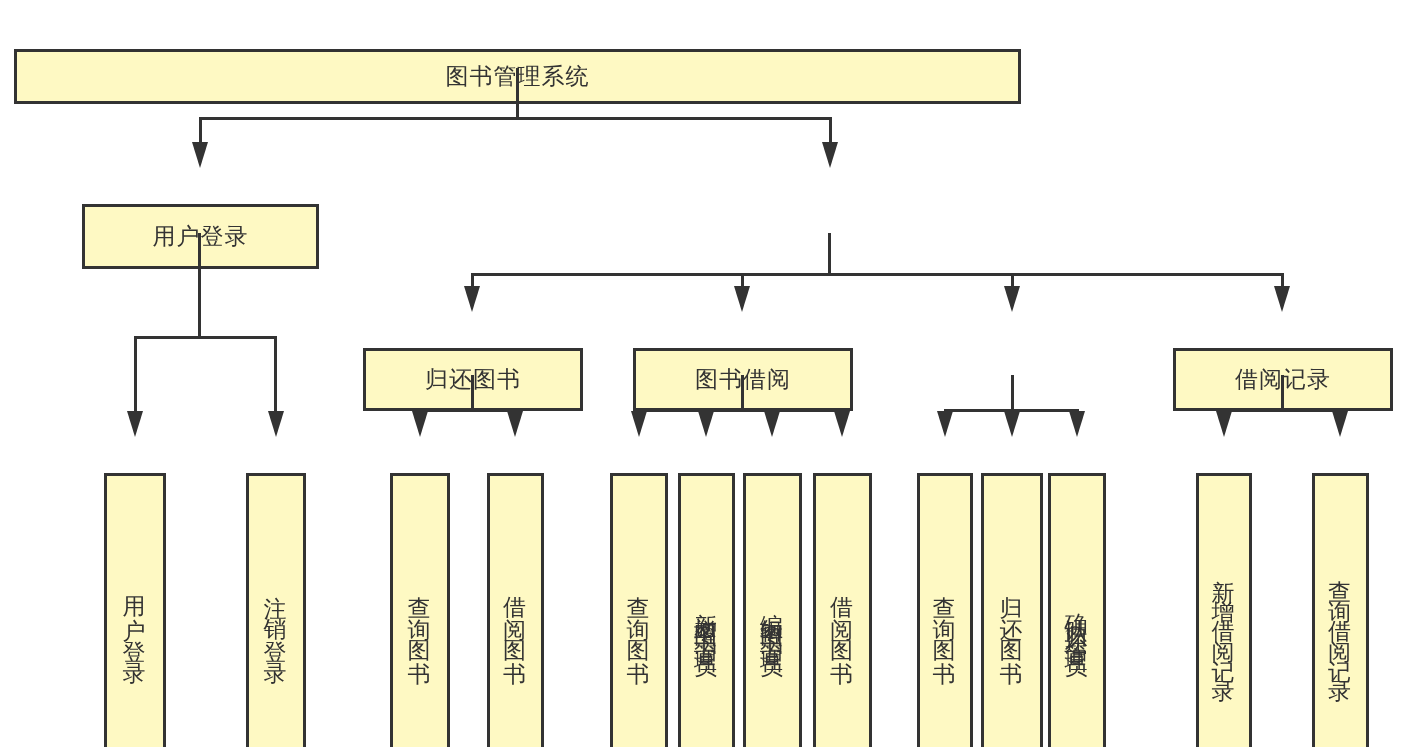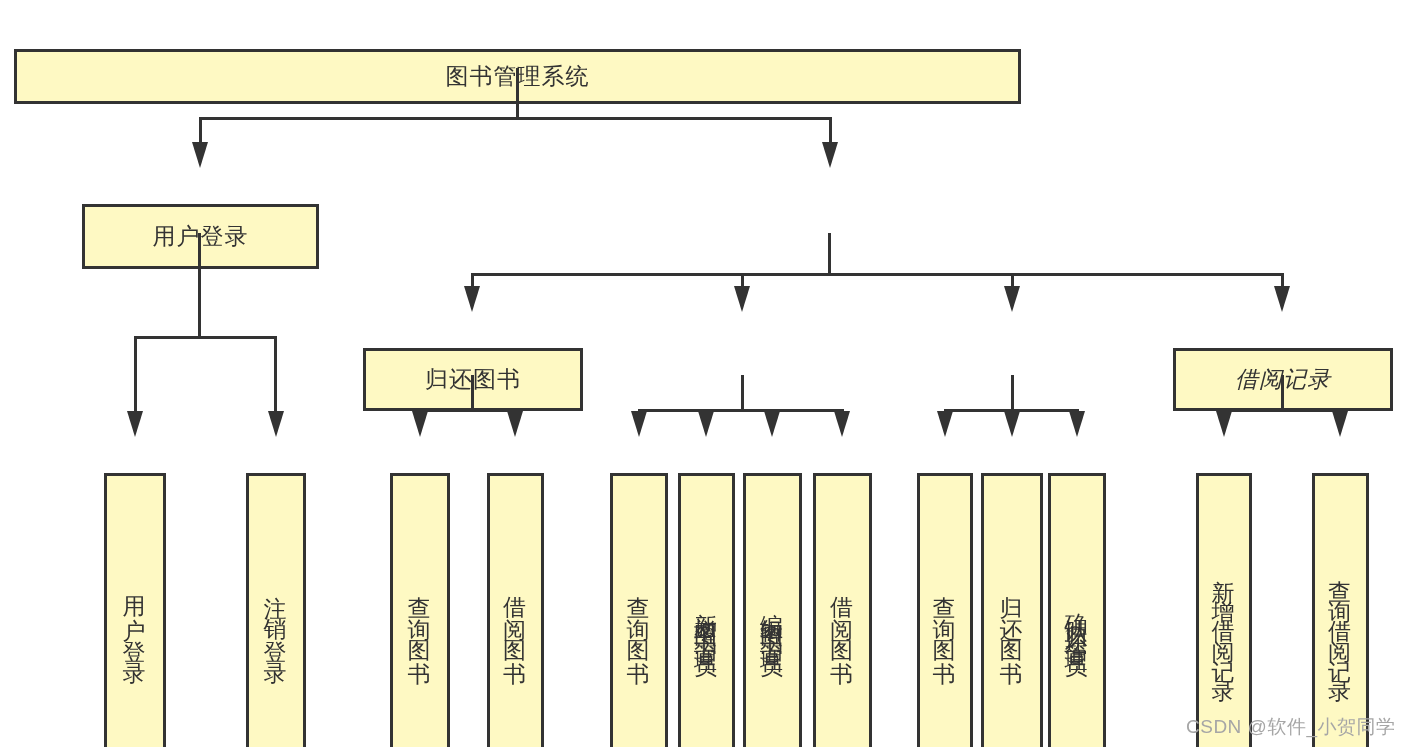--- a/index.html
+++ b/index.html
@@ -24,40 +24,41 @@
     position:absolute;left:1186px;top:714px;z-index:10;
     font-size:19px;color:#a6a6a6;letter-spacing:0.5px;white-space:nowrap;
   }
   
   #n-root {left:14px;top:13px;width:1007px;height:55px;}
   #n-l2-0 {left:82px;top:168px;width:237px;height:65px;}
   #n-l2-1 {left:712px;top:168px;width:237px;height:65px;}
   #n-l3-0 {left:363px;top:312px;width:220px;height:63px;}
   #n-l3-1 {left:633px;top:312px;width:220px;height:63px;}
   #n-l3-2 {left:903px;top:312px;width:220px;height:63px;}
-  #n-l3-3 {left:1173px;top:312px;width:220px;height:63px;font-style:italic;}
+  #n-l3-3 {left:1173px;top:312px;width:220px;height:63px;}
   .leaf{top:437px;height:298px;}
   #n-g1-0{left:104px;width:62px;} #n-g1-1{left:246px;width:60px;}
   #n-g2-0{left:390px;width:60px;} #n-g2-1{left:487px;width:57px;}
   #n-g3-0{left:610px;width:58px;} #n-g3-1{left:678px;width:57px;}
   #n-g3-2{left:743px;width:59px;} #n-g3-3{left:813px;width:59px;}
   #n-g4-0{left:917px;width:56px;} #n-g4-1{left:981px;width:62px;}
   #n-g4-2{left:1048px;width:58px;}
   #n-g5-0{left:1196px;width:56px;} #n-g5-1{left:1312px;width:57px;}
 </style>
 </head>
 <body>
 
 <div id="stage">
 
   <div class="node hnode" id="n-root">图书管理系统</div>
 
   <div class="node hnode" id="n-l2-0">用户登录</div>
 
   <div class="node hnode" id="n-l3-0">归还图书</div>
+  <div class="node hnode" id="n-l3-1">图书借阅</div>
   <div class="node hnode" id="n-l3-3">借阅记录</div>
 
   <div class="node vnode leaf" id="n-g1-0" style="letter-spacing: 22px;">用户登录</div>
   <div class="node vnode leaf" id="n-g1-1" style="letter-spacing: 22px;">注销登录</div>
 
   <div class="node vnode leaf" id="n-g2-0" style="letter-spacing: 22px;">查询图书</div>
   <div class="node vnode leaf" id="n-g2-1" style="letter-spacing: 22px;">借阅图书</div>
 
   <div class="node vnode leaf" id="n-g3-0" style="letter-spacing: 22px;">查询图书</div>
   <div class="node vnode leaf" id="n-g3-1" style="letter-spacing: 6px;">新增图书（管理员）</div>
@@ -112,14 +113,13 @@
   <div class="hl" style="left:944px;top:409px;width:135px;"></div>
   <div class="ah" style="left:937px;top:411px;"></div>
   <div class="ah" style="left:1004px;top:411px;"></div>
   <div class="ah" style="left:1069px;top:411px;"></div>
 
   <div class="vl" style="left:1281px;top:375px;height:37px;"></div>
   <div class="hl" style="left:1223px;top:409px;width:119px;"></div>
   <div class="ah" style="left:1216px;top:411px;"></div>
   <div class="ah" style="left:1332px;top:411px;"></div>
 
-  <div id="watermark">CSDN @软件_小贺同学</div>
 </div>
 
 </body></html>

